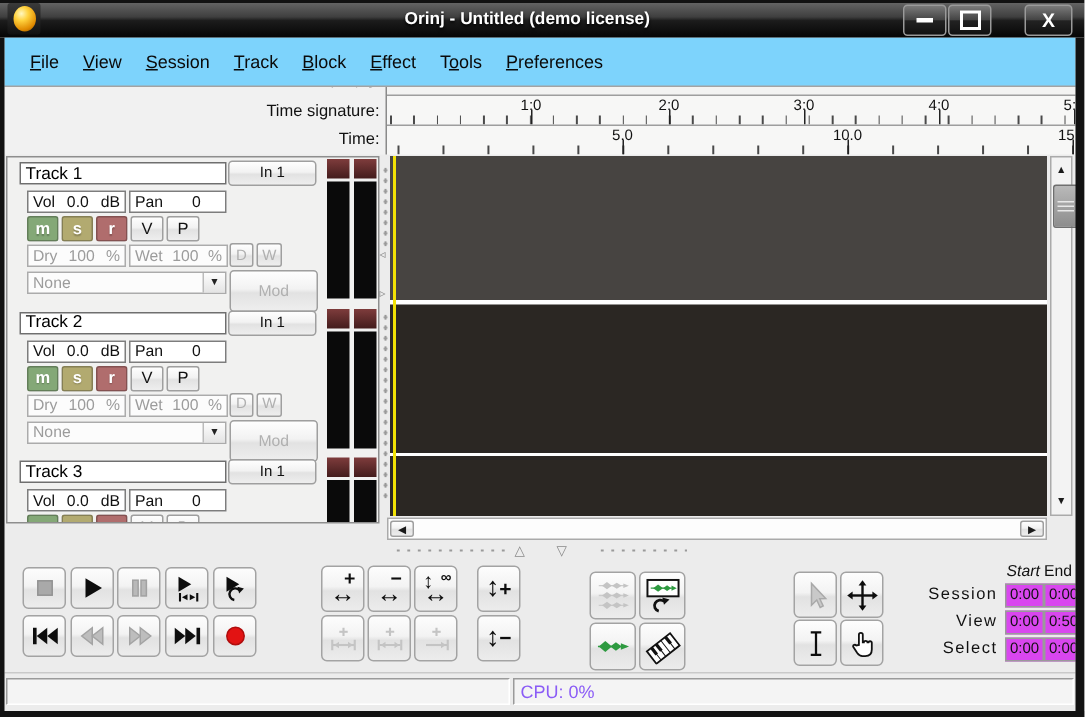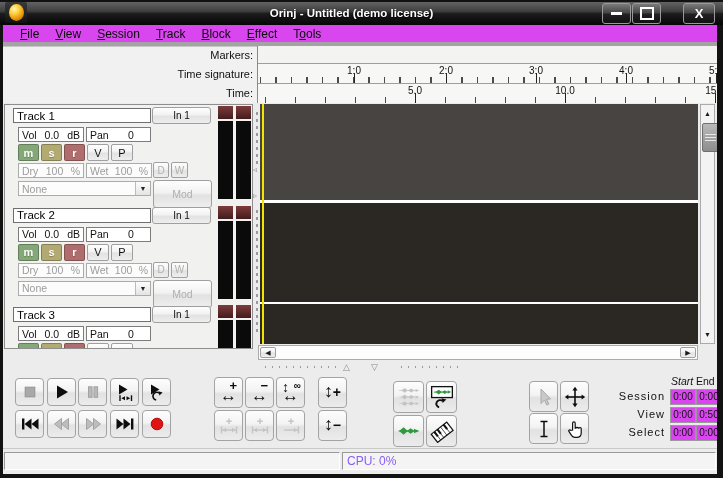--- a/index.html
+++ b/index.html
@@ -18,22 +18,22 @@
   #title{flex:1;text-align:center;color:#fff;font-size:11.5px;font-weight:bold;
     text-shadow:0 1px 2px #000;padding-right:20px;}
   .winbtn{position:absolute;top:3px;width:27px;height:19px;border:1px solid #9a9a9a;border-radius:3px;
     background:linear-gradient(180deg,#7a7a7a 0%,#444 48%,#222 52%,#111 100%);
     display:flex;align-items:center;justify-content:center;}
   #btn-min{right:92px;} #btn-max{right:62px;} #btn-close{right:8px;width:30px;}
   .glyph-min{width:11px;height:3px;background:#fff;}
   .glyph-max{width:10px;height:9px;border:2px solid #fff;}
   .glyph-close{color:#fff;font-weight:bold;font-size:13px;line-height:1;}
   
-  #menubar{position:absolute;left:3px;top:25px;width:714px;height:21px;background:#d946ef;
-    border-bottom:4px solid #a3a3a3;display:flex;align-items:center;padding-left:9px;box-sizing:border-box;z-index:30;}
+  #menubar{position:absolute;left:3px;top:25px;width:714px;height:33px;background:#7dd3fc;
+    border-bottom:1px solid #a3a3a3;display:flex;align-items:center;padding-left:9px;box-sizing:border-box;z-index:30;}
   .menu-item{font-size:12px;color:#0a0a0a;padding:2px 8px;cursor:default;}
   
   #ruler-area{position:absolute;left:3px;top:46px;width:568px;height:57px;background:#f1f1f1;}
   .rlabel{position:absolute;left:0;width:250px;text-align:right;font-size:11px;color:#111;}
   #lbl-markers{top:2px;height:15px;line-height:15px;}
   #lbl-timesig{top:20px;height:17px;line-height:17px;}
   #lbl-time{top:39px;height:17px;line-height:17px;}
   #ruler-vdiv{position:absolute;left:254px;top:0;width:1px;height:57px;background:#8a8a8a;}
   .rstrip{position:absolute;left:255px;width:459px;overflow:hidden;background:#f7f7f6;}
   #strip-markers{top:0;height:17px;border-bottom:1px solid #9e9e9e;background:#f3f3f2;}
@@ -162,20 +162,21 @@
   </div>
 
   <div id="menubar">
       <div class="menu-item"><u>F</u>ile</div>
       <div class="menu-item"><u>V</u>iew</div>
       <div class="menu-item"><u>S</u>ession</div>
       <div class="menu-item"><u>T</u>rack</div>
       <div class="menu-item"><u>B</u>lock</div>
       <div class="menu-item"><u>E</u>ffect</div>
       <div class="menu-item">T<u>o</u>ols</div>
+      <div class="menu-item"><u>P</u>references</div>
     </div>
 
   <div id="ruler-area">
     <div class="hline-top"></div>
     <div class="rlabel" id="lbl-markers">Markers:</div>
     <div class="rlabel" id="lbl-timesig">Time signature:</div>
     <div class="rlabel" id="lbl-time">Time:</div>
     <div id="ruler-vdiv"></div>
     <div class="rstrip" id="strip-markers"></div>
     <div class="rstrip" id="strip-timesig">

